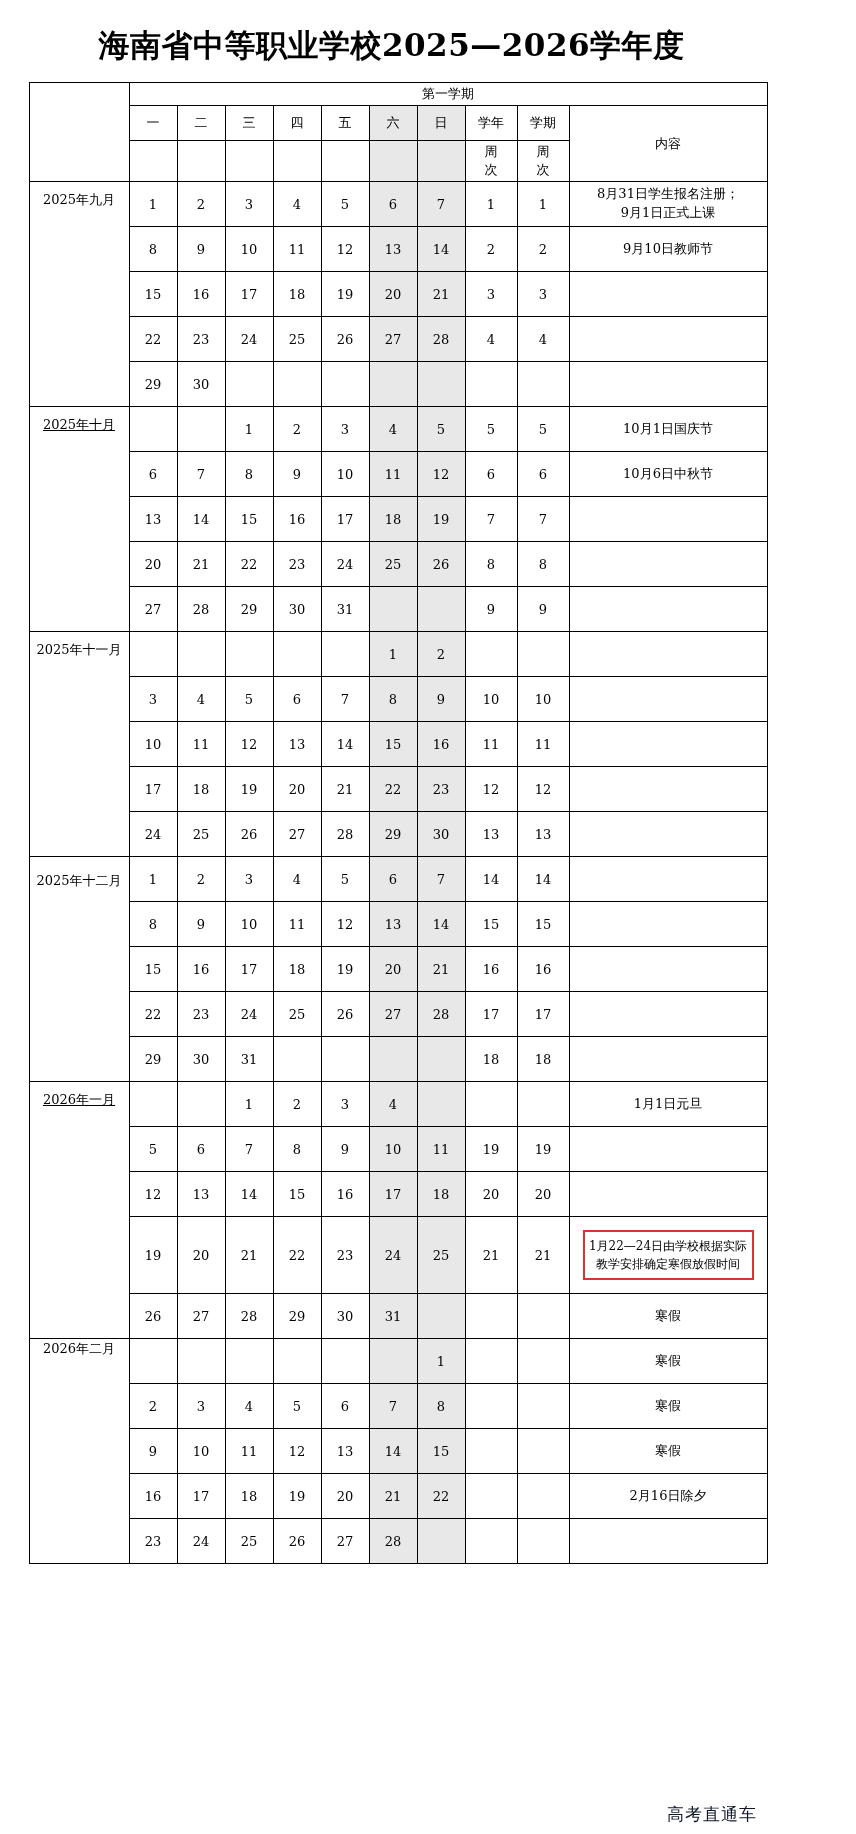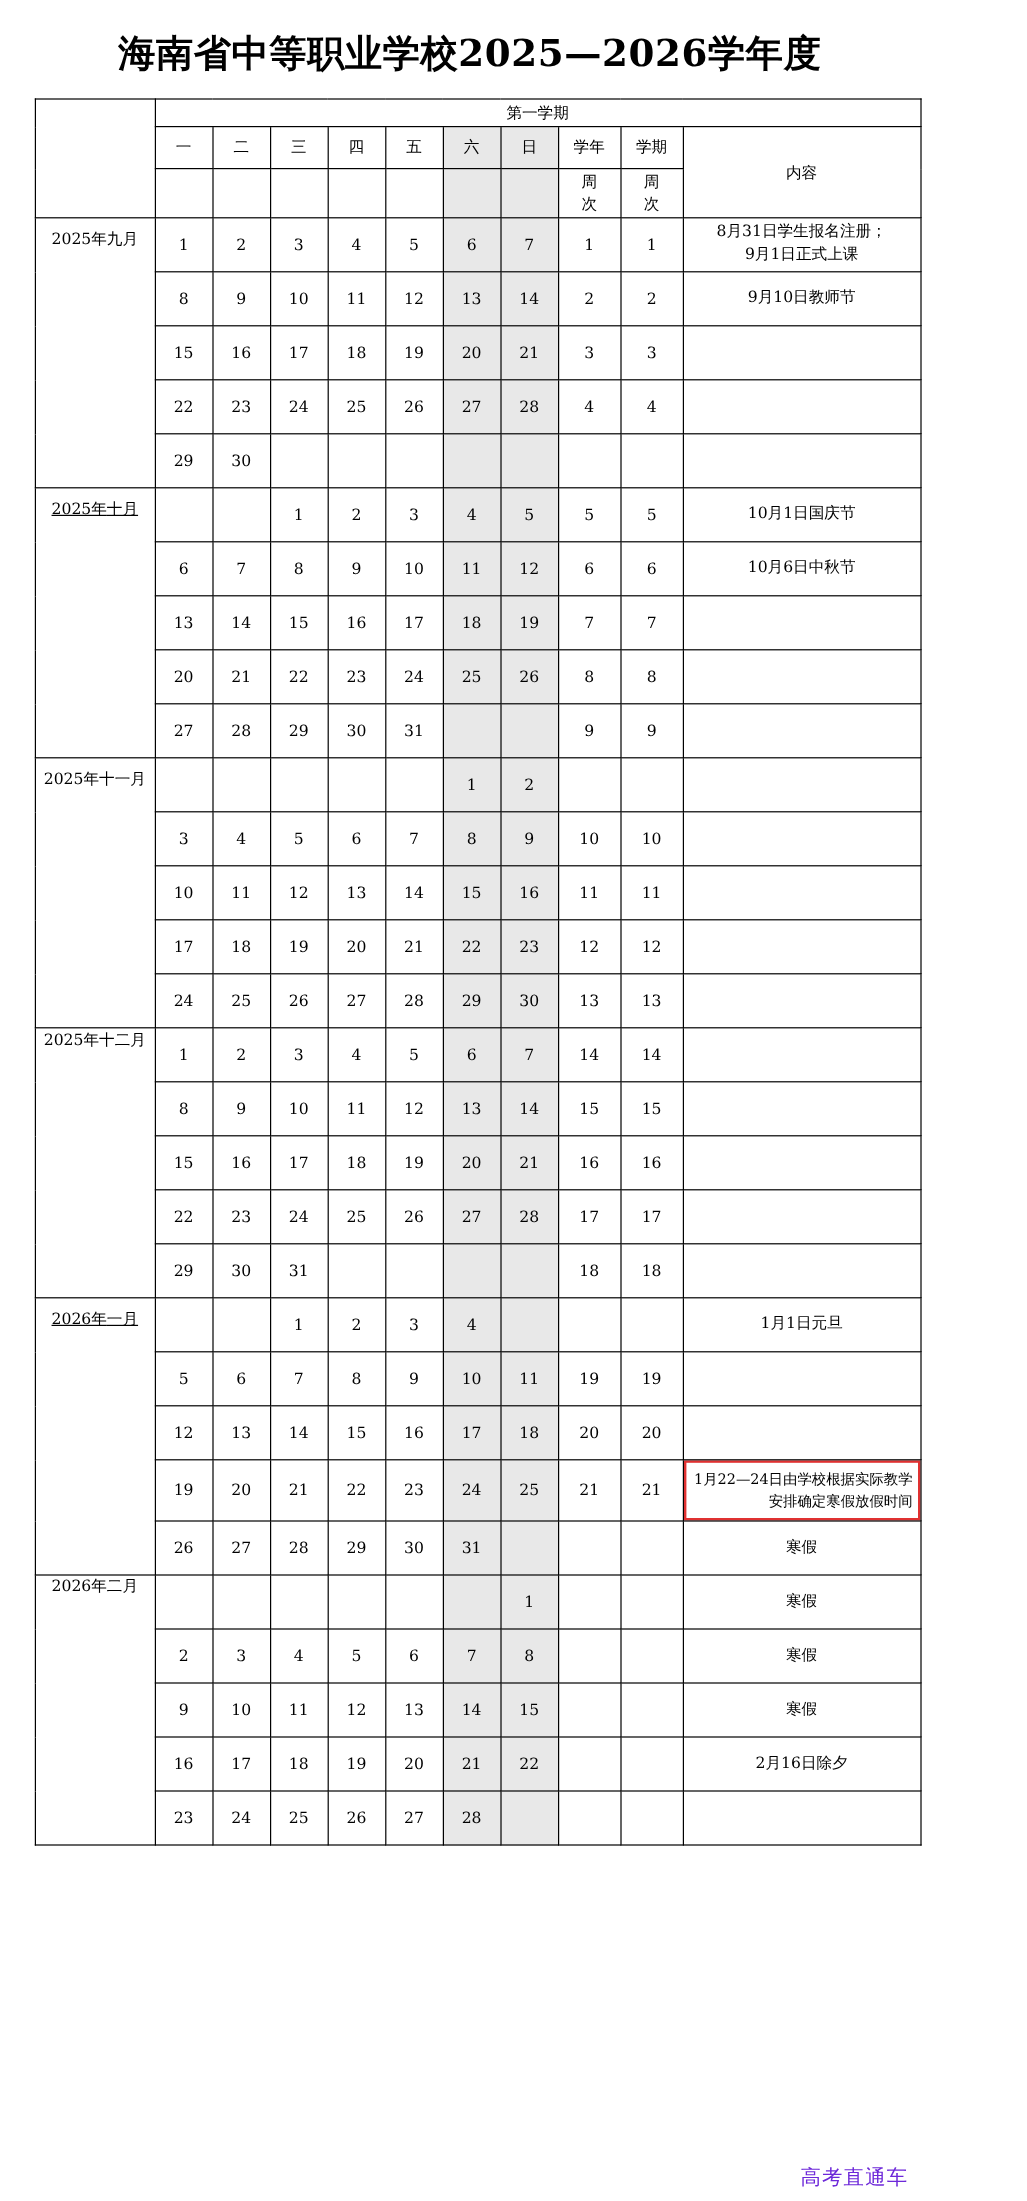--- a/index.html
+++ b/index.html
@@ -87,30 +87,30 @@
     font-family: "DejaVu Serif", serif;
     padding: 2px 3px;
   }
   .note-highlight {
     display: block;
     border: 2px solid #e03131;
     box-sizing: border-box;
     padding: 5px 4px;
     font-size: 12px;
     line-height: 1.5;
-    text-align: right;
-    margin: 0;
+    text-align: center;
+    margin: 13px;
   }
   .wk { font-size: 13px; }
   .watermark {
     position: absolute;
     right: 26px;
     bottom: 8px;
     font-size: 17px;
-    color: #6d28d9;
+    color: #0f172a;
     font-family: "DejaVu Serif", serif;
     letter-spacing: 1px;
   }
 </style>
 </head>
 <body>
 
 <div class="page">
 
   <div class="title-block">
@@ -338,21 +338,21 @@
             <td class="daycell">26</td>
             <td class="daycell">27</td>
             <td class="daycell">28</td>
             <td class="daycell shade">29</td>
             <td class="daycell shade">30</td>
             <td class="daycell wk">13</td>
             <td class="daycell wk">13</td>
             <td class="daycell notecell"></td>
           </tr>
           <tr>
-            <td class="monthcell" rowspan="5" style="vertical-align: top; padding-top: 1px;"><span>2025年</span><span>十二月</span></td>
+            <td class="monthcell" rowspan="5" style="vertical-align: top; padding-top: 14px;"><span>2025年</span><span>十二月</span></td>
             <td class="daycell">1</td>
             <td class="daycell">2</td>
             <td class="daycell">3</td>
             <td class="daycell">4</td>
             <td class="daycell">5</td>
             <td class="daycell shade">6</td>
             <td class="daycell shade">7</td>
             <td class="daycell wk">14</td>
             <td class="daycell wk">14</td>
             <td class="daycell notecell"></td>

